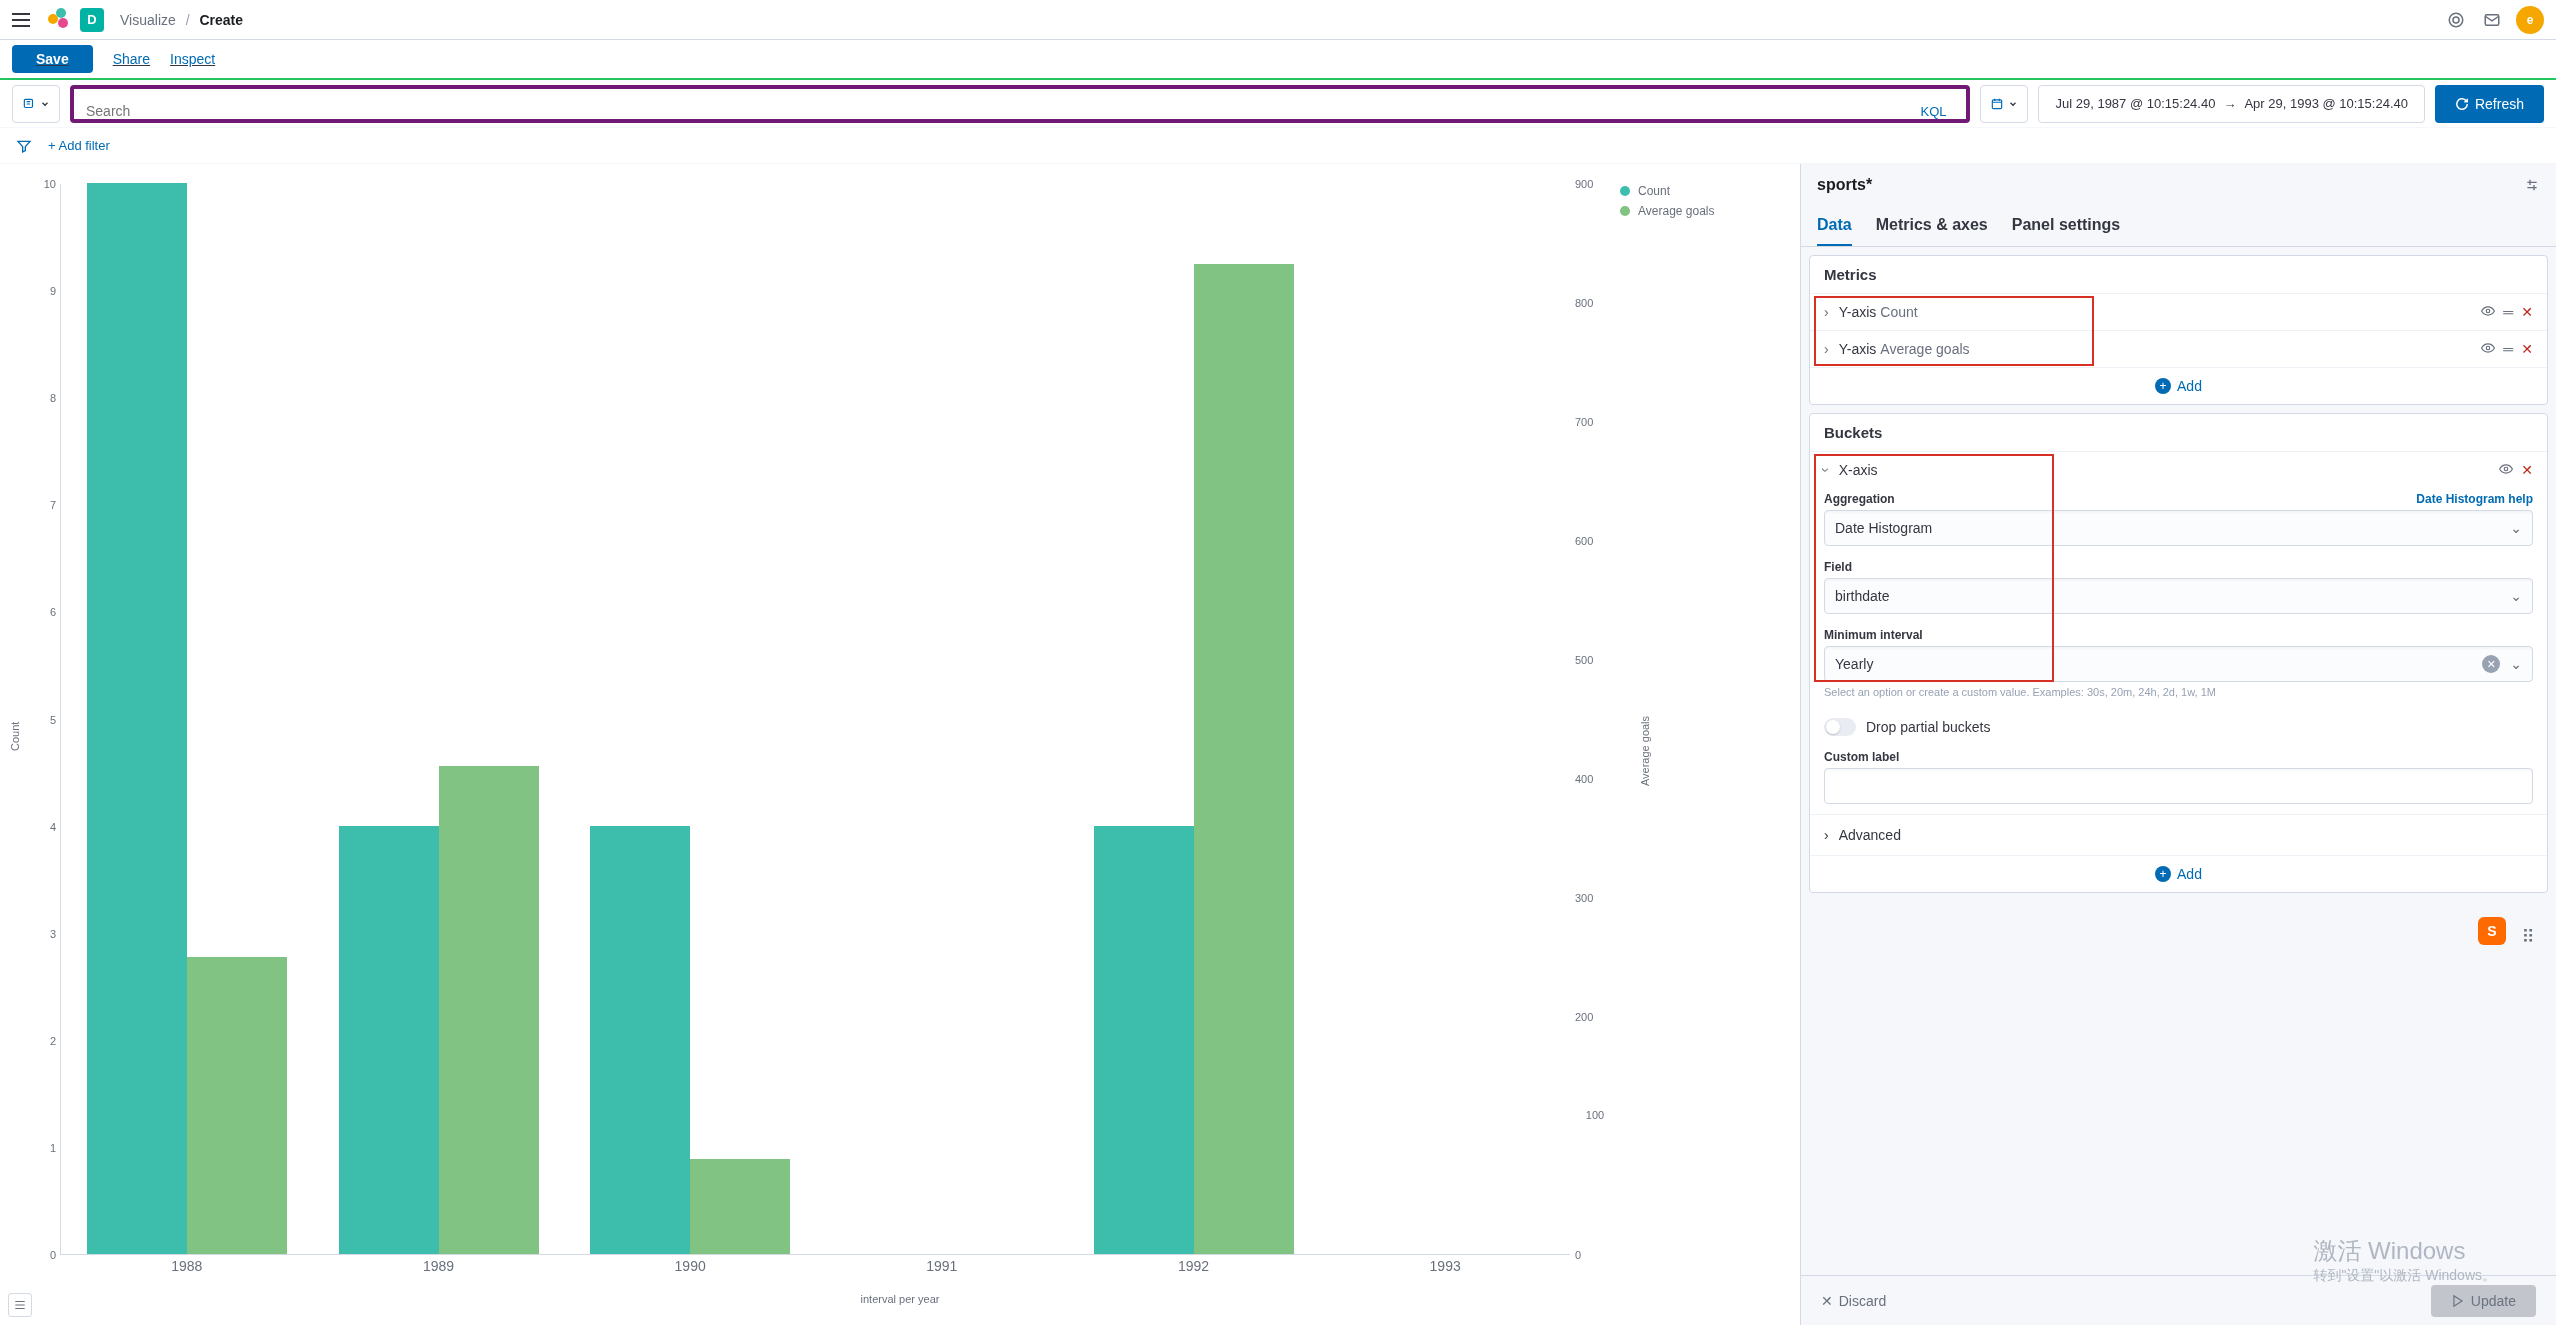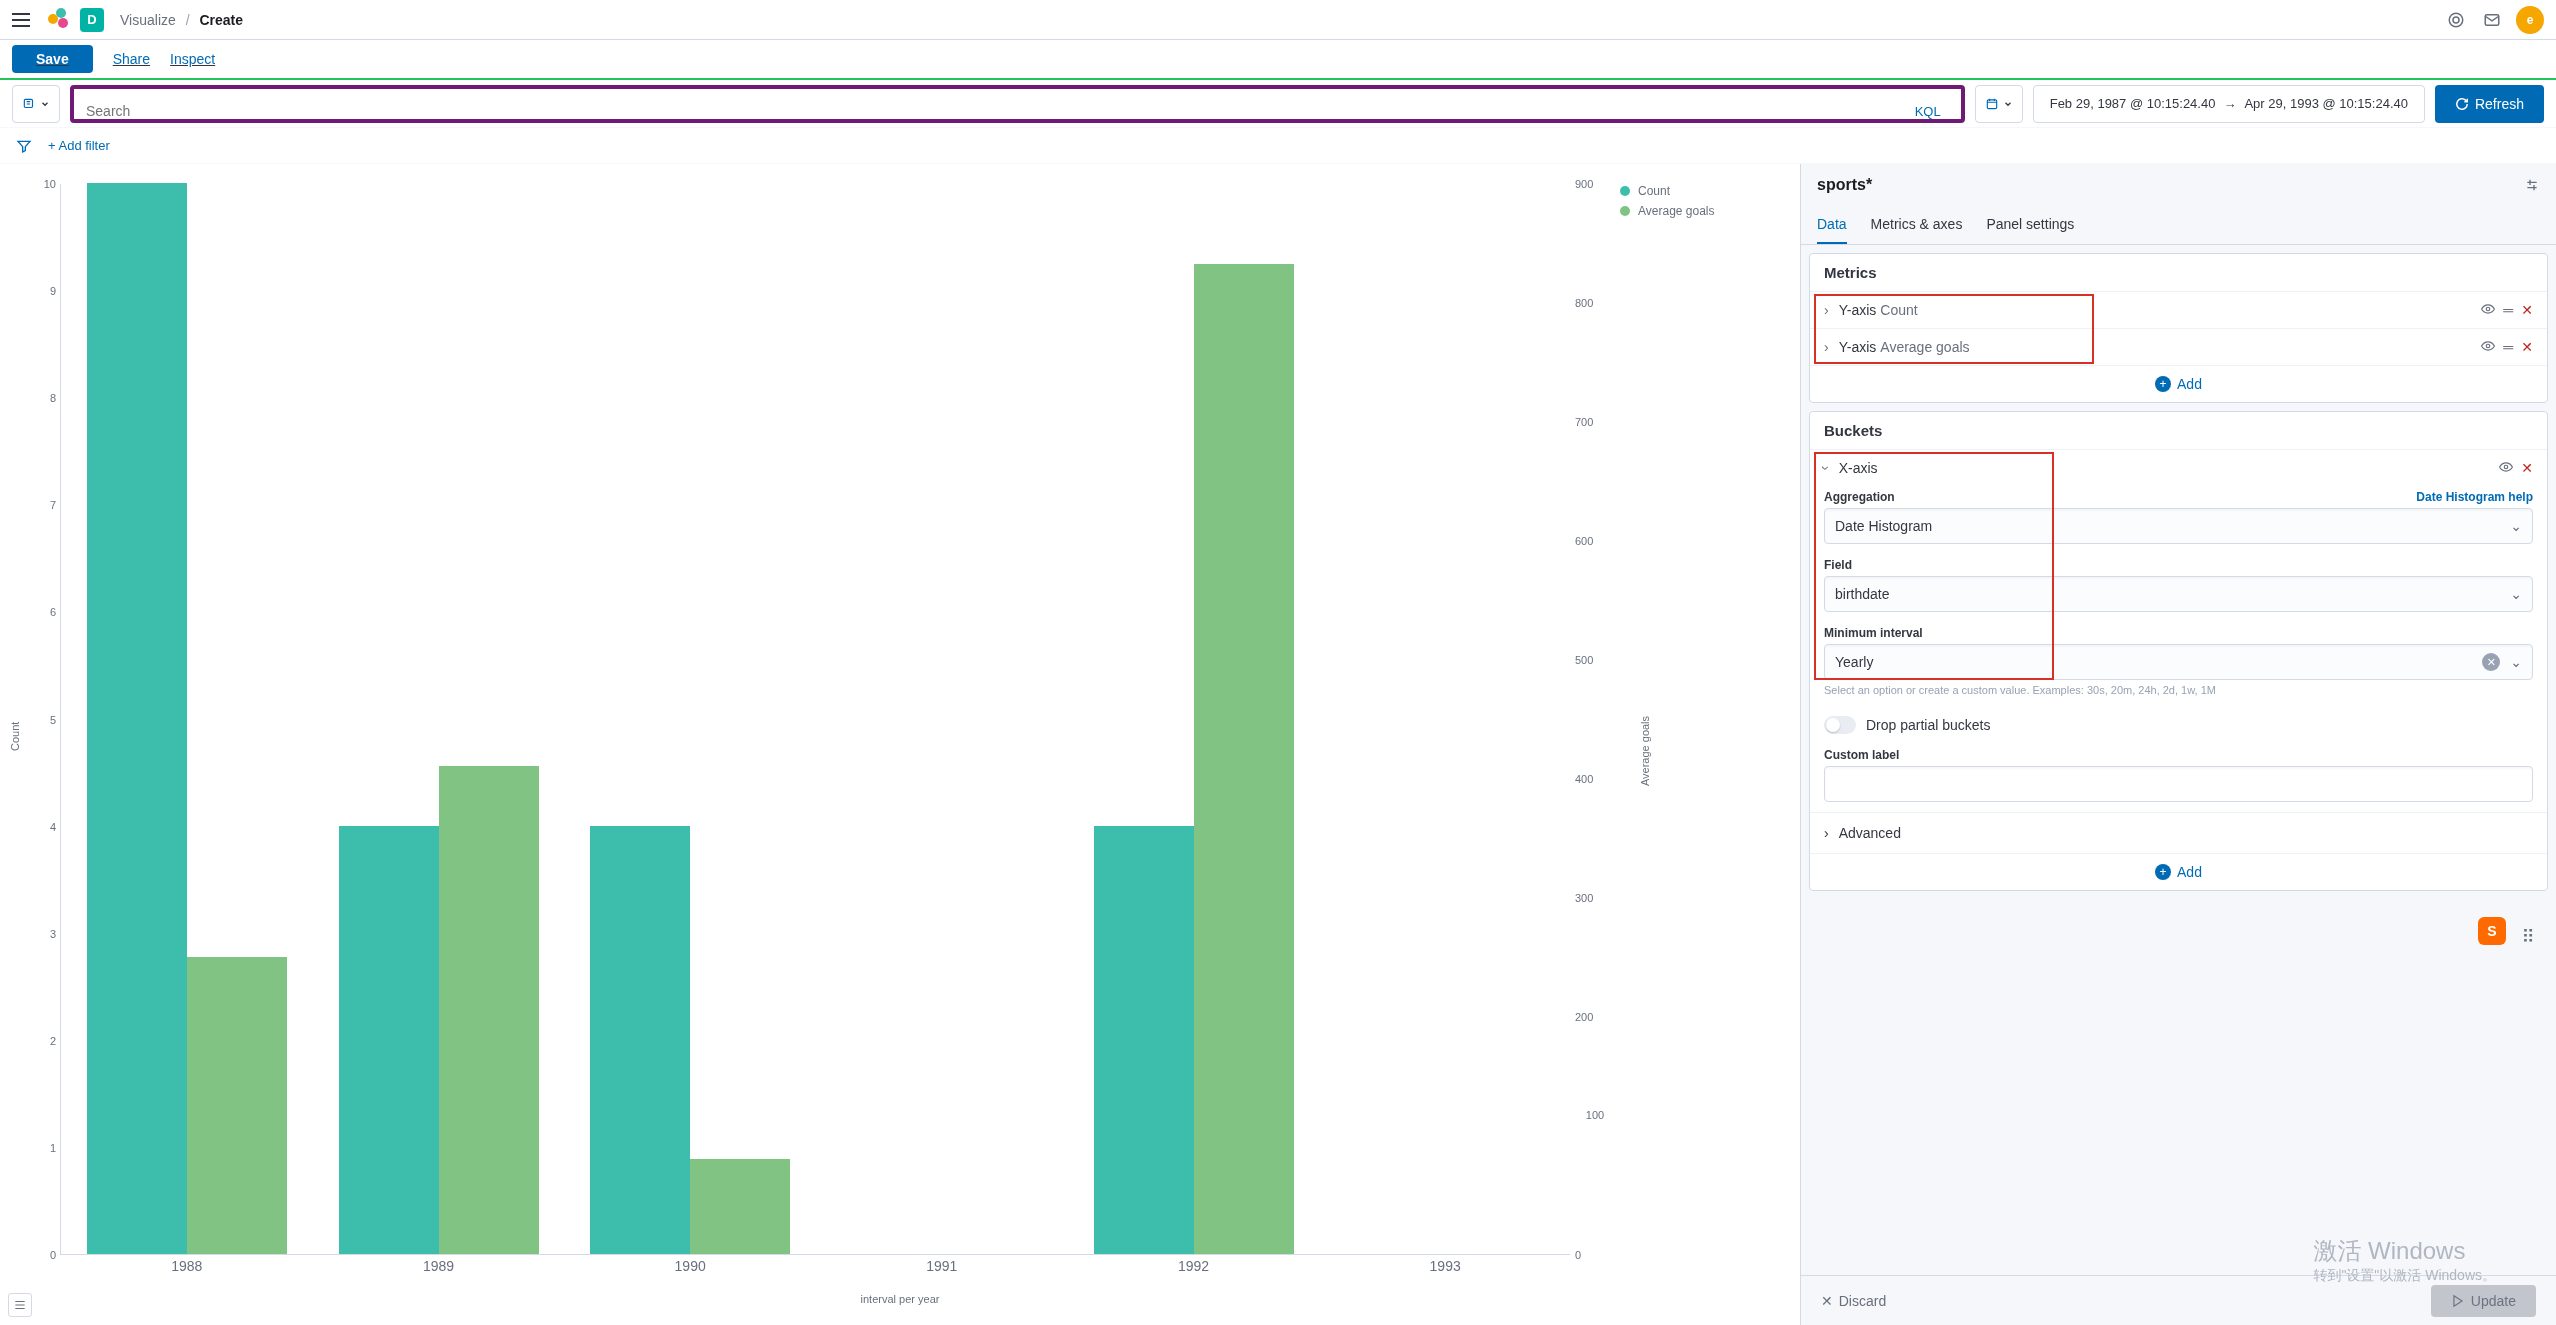--- a/index.html
+++ b/index.html
@@ -55,21 +55,21 @@
 .x-label { position: absolute; bottom: -20px; font-size: 14px; color: #69707d; text-align: left; transform: translateX(-50%); }
 .x-title { position: absolute; bottom: 10px; left: 50%; transform: translateX(-50%); font-size: 11px; color: #69707d; }
 .legend { position: absolute; right: 0; top: 10px; width: 170px; }
 .legend-item { display: flex; align-items: center; gap: 8px; font-size: 12px; color: #69707d; margin-bottom: 6px; }
 .legend-dot { width: 10px; height: 10px; border-radius: 50%; }
 
 
 .panel-header { padding: 12px 16px; display: flex; align-items: center; justify-content: space-between; }
 .panel-title { font-size: 16px; font-weight: 600; color: #1a1c21; }
 .tabs { display: flex; gap: 24px; padding: 0 16px; border-bottom: 1px solid #d3dae6; }
-.tab { padding: 10px 0; font-size: 14px; color: #343741; cursor: pointer; border-bottom: 2px solid transparent; }
+.tab { padding: 10px 0; font-size: 16px; color: #343741; cursor: pointer; border-bottom: 2px solid transparent; font-weight: bold; }
 .tab.active { color: #006bb4; border-bottom-color: #006bb4; }
 .section { margin: 8px; background: #fff; border-radius: 4px; border: 1px solid #d3dae6; }
 .section-title { padding: 10px 14px; font-weight: 700; font-size: 15px; }
 .metric-row { padding: 10px 14px; display: flex; align-items: center; border-top: 1px solid #eef1f6; position: relative; }
 .metric-row .chev { margin-right: 10px; color: #69707d; }
 .row-label { font-size: 14px; }
 .row-val { color: #69707d; margin-left: 4px; }
 .row-actions { margin-left: auto; display: flex; gap: 8px; color: #69707d; }
 .row-actions .del { color: #bd271e; }
 .add-row { padding: 10px; text-align: center; color: #006bb4; cursor: pointer; display: flex; align-items: center; justify-content: center; gap: 6px; border-top: 1px solid #eef1f6; }
@@ -166,21 +166,21 @@
     <div class="date-picker-prefix">
       <svg width="14" height="14" viewBox="0 0 24 24" fill="none" stroke="#006bb4" stroke-width="2">
           <rect x="4" y="5" width="16" height="15" rx="2"></rect>
           <path d="M4 9h16M8 3v4M16 3v4"></path>
         </svg>
       <svg width="10" height="10" viewBox="0 0 24 24" fill="none" stroke="#343741" stroke-width="3">
           <path d="M6 9l6 6 6-6"></path>
         </svg>
     </div>
     <div class="date-range">
-      <span>Feb 29, 1987 @ 10:15:24.40</span>
+      <span>Jul 29, 1987 @ 10:15:24.40</span>
       <span>→</span>
       <span>Apr 29, 1993 @ 10:15:24.40</span>
     </div>
     <button class="refresh-btn">
       <svg width="14" height="14" viewBox="0 0 24 24" fill="none" stroke="currentColor" stroke-width="2.5">
           <path d="M21 12a9 9 0 1 1-3-6.7L21 8"></path>
           <path d="M21 3v5h-5"></path>
         </svg>
       <span>Refresh</span>
     </button>

